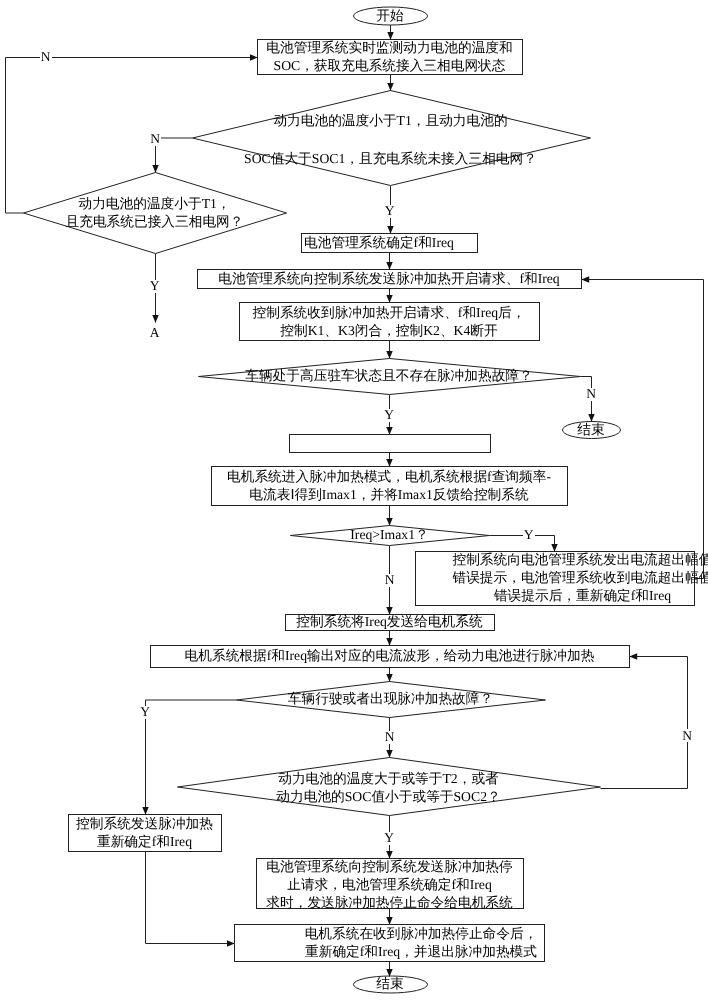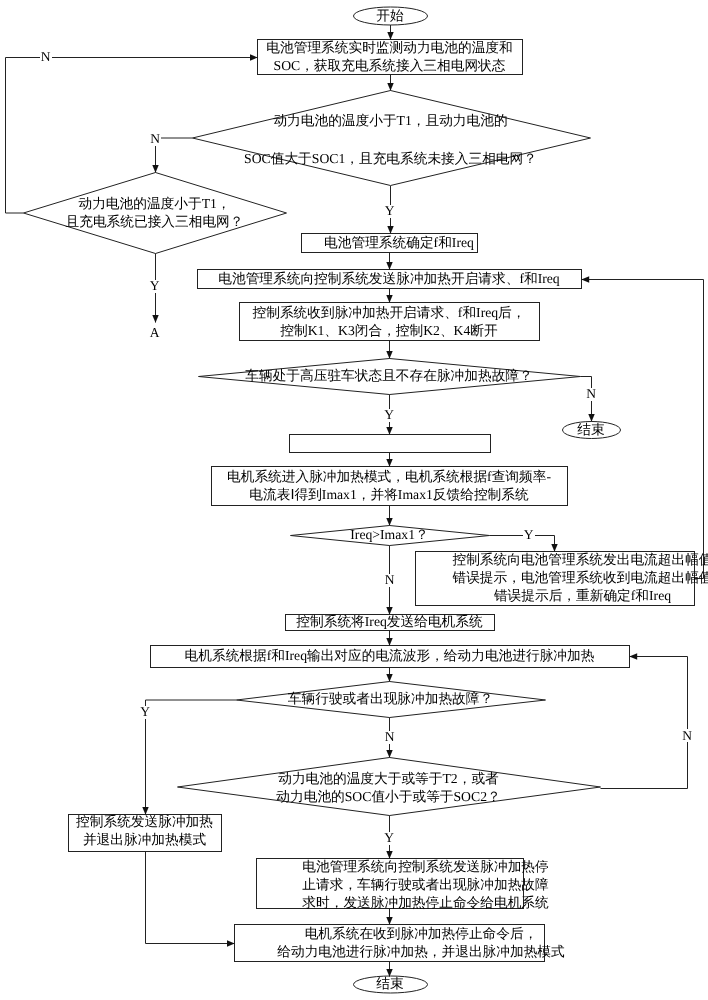--- a/index.html
+++ b/index.html
@@ -85,21 +85,21 @@
       <span>SOC，获取充电系统接入三相电网状态</span>
     </div>
 <div class="node-text" style="left:191px;top:92px;width:399px;height:95px;gap:20px;">
       <span>动力电池的温度小于T1，且动力电池的</span>
       <span>SOC值大于SOC1，且充电系统未接入三相电网？</span>
     </div>
 <div class="node-text" style="left:23.0px;top:172.0px;width:263px;height:81px;">
       <span>动力电池的温度小于T1，</span>
       <span>且充电系统已接入三相电网？</span>
     </div>
-<div class="node-text" style="left:311px;top:233px;width:176px;height:19px;">
+<div class="node-text" style="left:291px;top:233px;width:176px;height:19px;">
       <span>电池管理系统确定f和Ireq</span>
     </div>
 <div class="node-text" style="left:197px;top:269px;width:384px;height:19px;">
       <span>电池管理系统向控制系统发送脉冲加热开启请求、f和Ireq</span>
     </div>
 <div class="node-text" style="left:239px;top:303px;width:300px;height:38px;">
       <span>控制系统收到脉冲加热开启请求、f和Ireq后，</span>
       <span>控制K1、K3闭合，控制K2、K4断开</span>
     </div>
 <div class="node-text" style="left:198px;top:358px;width:382px;height:36px;">
@@ -126,32 +126,32 @@
 <div class="node-text" style="left:150px;top:645px;width:479px;height:22px;">
       <span>电机系统根据f和Ireq输出对应的电流波形，给动力电池进行脉冲加热</span>
     </div>
 <div class="node-text" style="left:236.0px;top:681.0px;width:309px;height:36px;">
       <span>车辆行驶或者出现脉冲加热故障？</span>
     </div>
 <div class="node-text" style="left:177px;top:759px;width:423px;height:58px;">
       <span>动力电池的温度大于或等于T2，或者</span>
       <span>动力电池的SOC值小于或等于SOC2？</span>
     </div>
-<div class="node-text" style="left:68px;top:814px;width:153px;height:37px;font-family:Liberation Mono, monospace;">
+<div class="node-text" style="left:68px;top:814px;width:153px;height:37px;">
       <span>控制系统发送脉冲加热</span>
-      <span>并退出脉冲加热模式</span>
+      <span>重新确定f和Ireq</span>
     </div>
-<div class="node-text" style="left:256px;top:860px;width:267px;height:50px;margin-left:36px;">
+<div class="node-text" style="left:256px;top:860px;width:267px;height:50px;">
       <span>电池管理系统向控制系统发送脉冲加热停</span>
-      <span>止请求，车辆行驶或者出现脉冲加热故障</span>
+      <span>止请求，电池管理系统确定f和Ireq</span>
       <span>求时，发送脉冲加热停止命令给电机系统</span>
     </div>
 <div class="node-text" style="left:234px;top:924px;width:310px;height:37px;margin-left:32px;">
       <span>电机系统在收到脉冲加热停止命令后，</span>
-      <span>给动力电池进行脉冲加热，并退出脉冲加热模式</span>
+      <span>重新确定f和Ireq，并退出脉冲加热模式</span>
     </div>
 <div class="node-text" style="left:353px;top:975.5px;width:74px;height:17.0px;">
       <span>结束</span>
     </div>
 <div class="edge-label" style="left:45.5px;top:57px;">N</div>
 <div class="edge-label" style="left:155px;top:139px;">N</div>
 <div class="edge-label" style="left:389.5px;top:211px;">Y</div>
 <div class="edge-label" style="left:154.5px;top:286px;">Y</div>
 <div class="edge-label" style="left:154.5px;top:333px;">A</div>
 <div class="edge-label" style="left:389px;top:415px;">Y</div>

